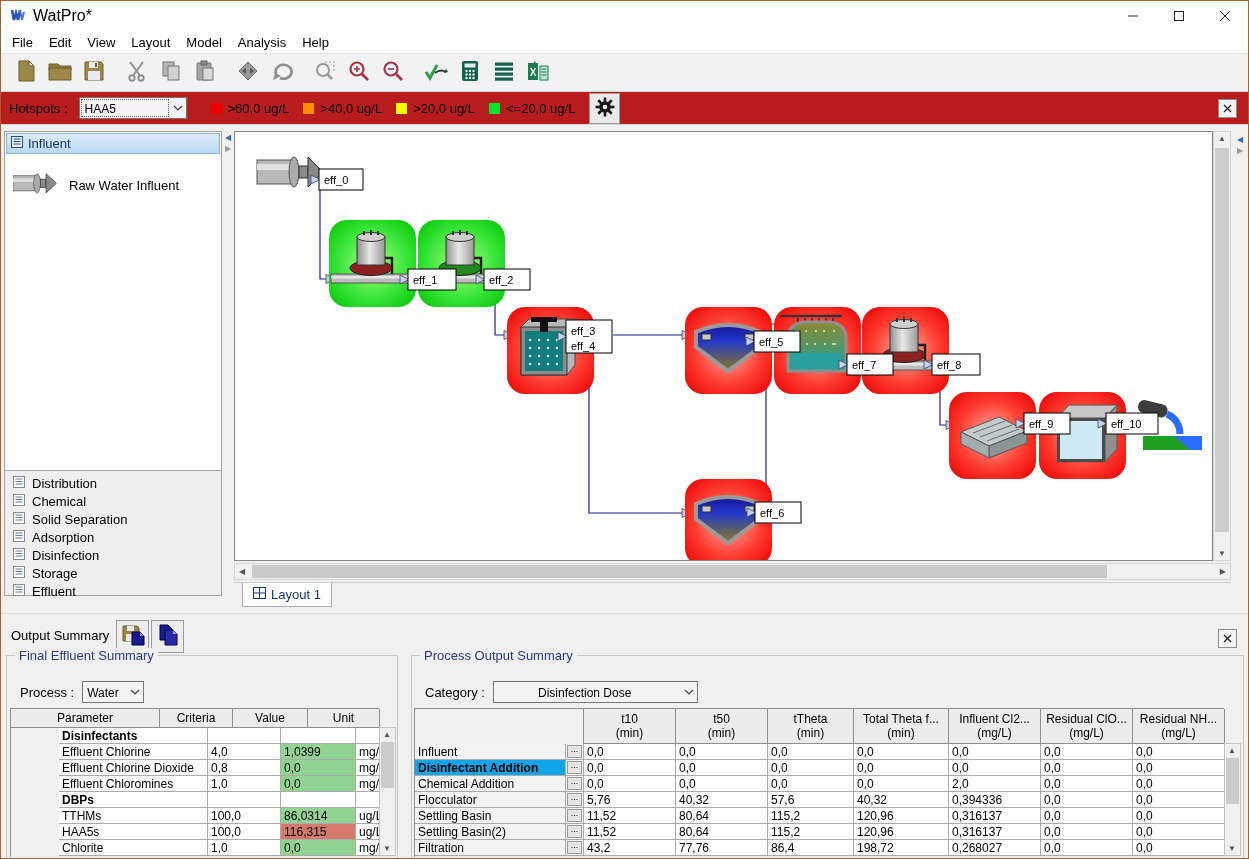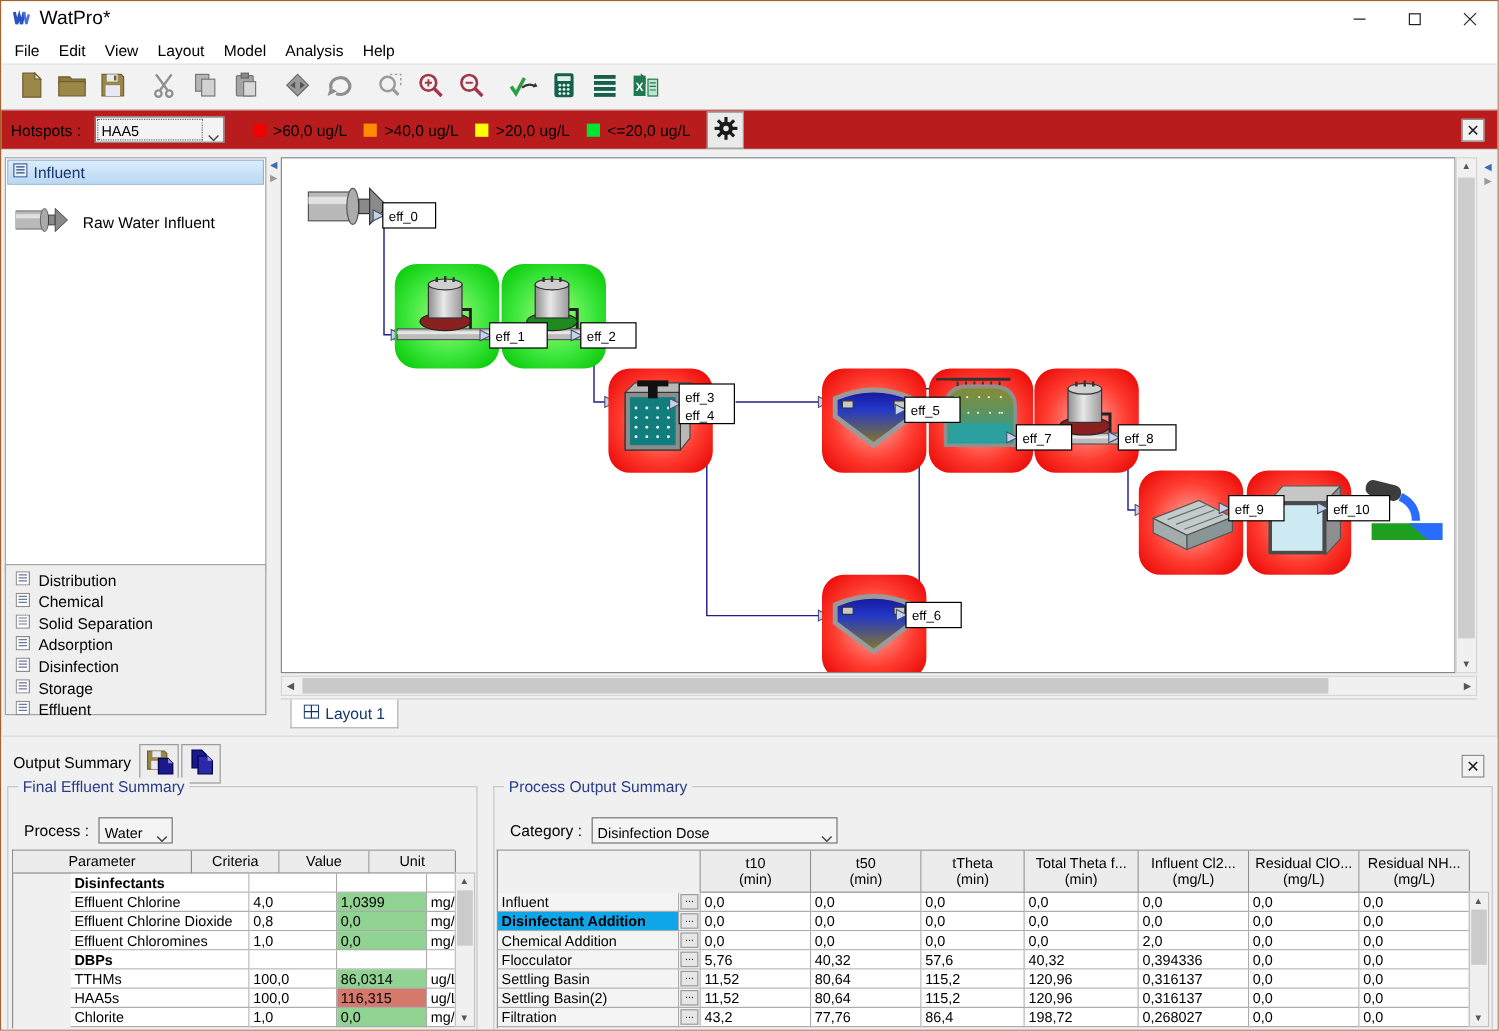--- a/index.html
+++ b/index.html
@@ -16,21 +16,21 @@
   .win-btn { width:46px; height:100%; display:flex; align-items:center; justify-content:center; }
   
   .menubar { position:absolute; top:30px; left:0; right:0; height:22px; background:#fff; display:flex; align-items:center; padding-left:3px; }
   .menu-item { padding:2px 8px; cursor:default; }
   
   .toolbar { position:absolute; top:52px; left:0; right:0; height:38px; background:#f2f2f2; border-top:1px solid #e3e3e3; display:flex; align-items:center; padding-left:8px; }
   .tb-btn { width:34px; height:32px; display:flex; align-items:center; justify-content:center; }
   .tb-gap { width:9px; }
   
   .hotspotsbar { position:absolute; top:90px; left:0; right:0; height:34px; background:#b91c1c; border-top:1px solid #d6d6d6; border-bottom:1px solid #d6d6d6; display:flex; align-items:center; padding-left:8px; }
-  .combo { height:22px; background:#f4f4f4; border:1px solid #767676; display:flex; align-items:flex-end; }
+  .combo { height:22px; background:#f4f4f4; border:1px solid #767676; display:flex; align-items:center; }
   .combo .val { flex:1; font-size:12px; padding:2px 3px 0 3px; border:1px dotted #666; margin:1px; white-space:nowrap; overflow:hidden; }
   .combo .arr { width:16px; display:flex; align-items:center; justify-content:center; }
   .hs-combo { width:108px; margin-left:11px; }
   .legend { display:flex; align-items:center; margin-left:10px; }
   .legend .sq { width:11px; height:11px; margin:0 6px 0 14px; }
   .legend .lg-txt { font-size:13px; }
   .gear-btn { width:31px; height:31px; margin-left:14px; border:1px solid #999; background:#eaeaea; display:flex; align-items:center; justify-content:center; }
   .close-btn { width:19px; height:19px; border:1px solid #8d8d8d; background:#f3f3f3; display:flex; align-items:center; justify-content:center; }
   .hs-close { margin-left:auto; margin-right:11px; }
   
@@ -725,21 +725,21 @@
         <span class="a-up">▲</span>
         <div class="thumb"></div>
         <span class="a-dn">▼</span>
       </div>
     </div>
 
     <div class="fieldset fs-proc">
       <span class="fs-title">Process Output Summary</span>
       <div class="sel-row">
         <span>Category :</span>
-        <div class="combo" style="width:205px;">
+        <div class="combo" style="width:205px;padding-left:40px;">
           <span class="val" style="border:none;">Disinfection Dose</span>
           <span class="arr">
               <svg width="10" height="6">
                 <polyline points="1,1 5,5 9,1" fill="none" stroke="#444" stroke-width="1.2"></polyline>
               </svg>
             </span>
         </div>
       </div>
       <div class="ptable">
         <div class="grid phead" id="phead" style="grid-template-columns: 151px 18px 92px 92px 86px 95px 92px 92px 92px;">

